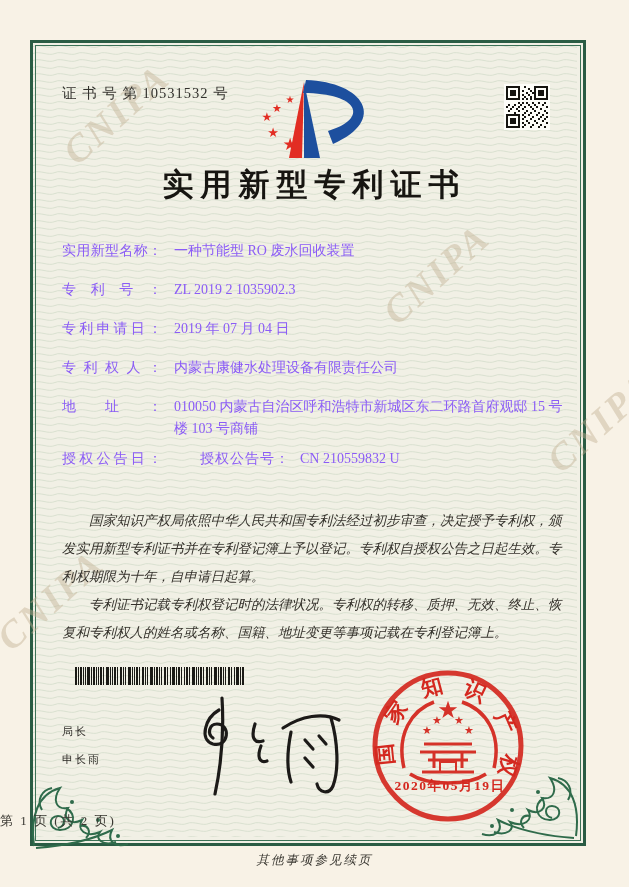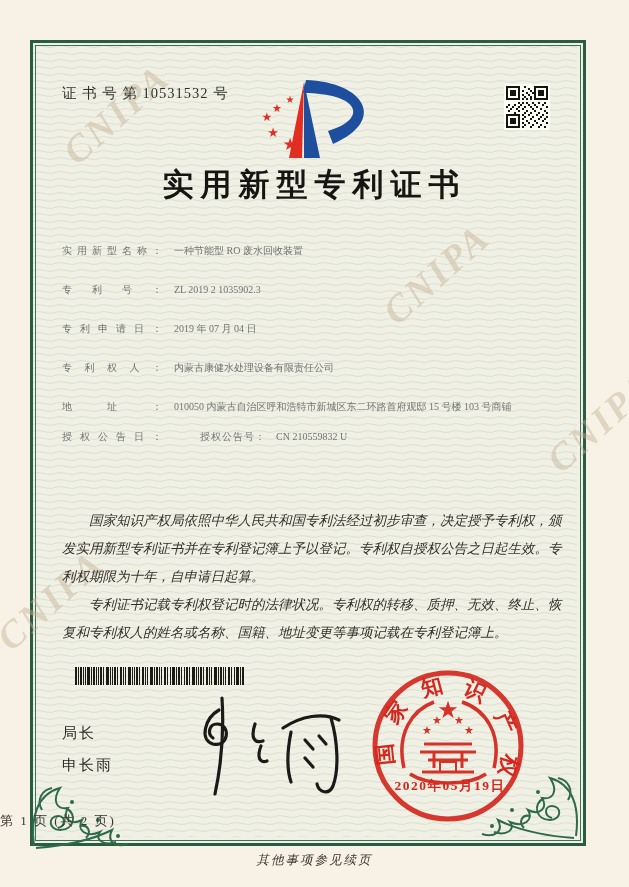--- a/index.html
+++ b/index.html
@@ -21,34 +21,34 @@
   .wm1{left:52px;top:92px;} .wm2{left:372px;top:252px;}
   .wm3{left:536px;top:400px;} .wm4{left:-14px;top:578px;}
   
   .layer{position:absolute;inset:0;z-index:2;border-radius:29px;}
   .cert-no{position:absolute;left:62px;top:84px;font-size:14.5px;letter-spacing:1px;color:#33312d;}
   .logo{position:absolute;left:246px;top:72px;}
   .logo .star{font-family:"DejaVu Sans",sans-serif;fill:var(--logo-red,#e22d23);text-anchor:middle;}
   .qr{position:absolute;left:504px;top:84px;}
   .title{position:absolute;left:0;top:164px;width:100%;text-align:center;
          font-size:31px;font-weight:700;letter-spacing:7px;color:#171511;}
-  .fields{position:absolute;left:62px;top:240px;width:512px;font-size:10px;color:#737373;}
+  .fields{position:absolute;left:62px;top:240px;width:512px;font-size:14px;color:#8b5cf6;}
   .row{display:flex;margin-bottom:17px;line-height:22px;}
   .lbl{display:inline-block;width:100px;text-align:justify;text-align-last:justify;
        flex:0 0 100px;margin-right:12px;}
   .val{flex:1;}
   .row-address{margin-bottom:8px;}
   .row-address .val{max-width:398px;}
   .grant-pair2{margin-left:26px;white-space:nowrap;}
   .grant-pair2 .lbl2{margin-right:10px;letter-spacing:1px;}
   .paras{position:absolute;left:62px;top:507px;width:508px;font-size:13.5px;
          line-height:28px;color:#34312b;font-style:italic;}
   .paras p{margin:0;text-indent:2em;}
   .barcode{position:absolute;left:75px;top:667px;}
-  .officer{position:absolute;left:62px;top:724px;font-size:15px;letter-spacing:2px;color:#2c2a26;}
+  .officer{position:absolute;left:62px;top:724px;font-size:11px;letter-spacing:2px;color:#2c2a26;}
   .officer div{margin-bottom:13px;}
   .signature{position:absolute;left:175px;top:694px;}
   .sig-stroke{fill:none;stroke:#1c1a18;stroke-width:3.2;stroke-linecap:round;stroke-linejoin:round;}
   .seal{position:absolute;left:368px;top:666px;}
   .seal-red-s{stroke:var(--seal-red,#d4281f);fill:none;}
   .seal-ring-text{font-size:21.5px;font-weight:700;fill:var(--seal-red,#d4281f);letter-spacing:0;}
   .seal-star{font-family:"DejaVu Sans",sans-serif;fill:var(--seal-red,#d4281f);text-anchor:middle;}
   .seal-date{font-size:13.5px;font-weight:600;fill:var(--seal-red,#d4281f);
              text-anchor:middle;letter-spacing:1.5px;}
   .page-info{position:absolute;left:0;top:812px;width:100%;text-align:left;

